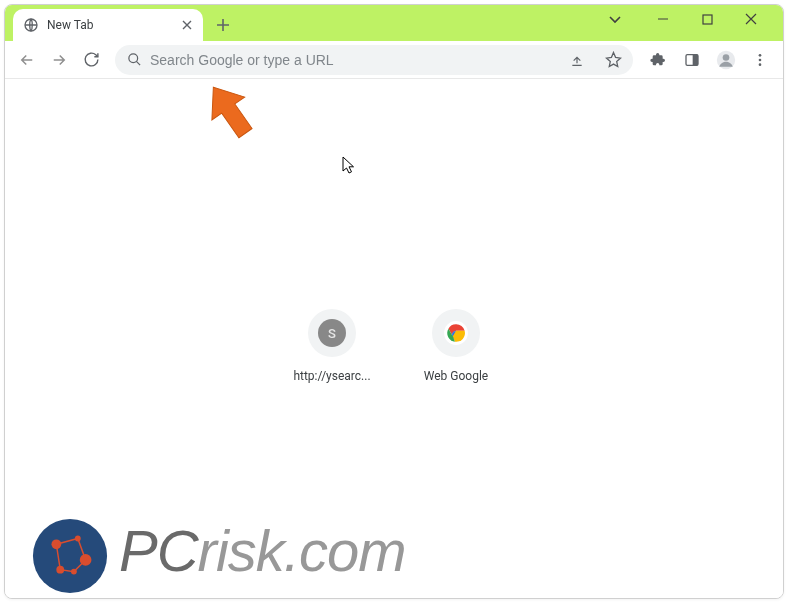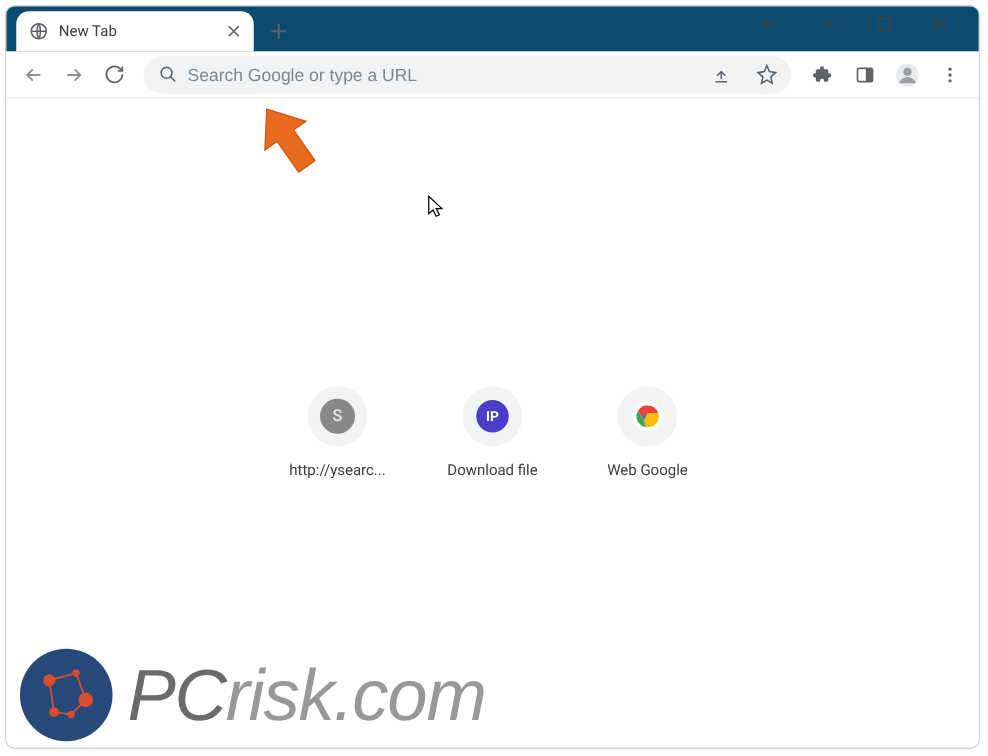--- a/index.html
+++ b/index.html
@@ -18,21 +18,21 @@
       border: 1px solid #d0d0d0;
       border-radius: 8px;
       background: #fff;
       position: relative;
       overflow: hidden;
       box-shadow: 0 1px 3px rgba(0,0,0,0.05);
     }
     
     .titlebar {
       height: 36px;
-      background: #0c4a6e;
+      background: #bef264;
       display: flex;
       align-items: center;
       position: relative;
     }
     .tabs-area {
       display: flex;
       align-items: flex-end;
       padding-left: 8px;
       flex: 1;
       height: 100%;
@@ -234,24 +234,24 @@
     .arrow-annot {
       position: absolute;
       left: 200px;
       top: 76px;
       transform: rotate(0deg);
       pointer-events: none;
     }
     
     .watermark {
       position: absolute;
-      left: 14px;
+      left: 31px;
       bottom: 10px;
       display: flex;
-      align-items: center;
+      align-items: flex-start;
       gap: 10px;
     }
     .wm-seal {
       width: 78px;
       height: 78px;
     }
     .wm-text {
       font-family: Arial, sans-serif;
       font-size: 58px;
       font-weight: 300;
@@ -386,26 +386,20 @@
           <path d="M1 1l0 14 3.5-3 2.5 5 2.5-1.2-2.5-5 4.5 0z" fill="#fff" stroke="#000" stroke-width="1"></path>
         </svg>
     </span>
 
     <div class="shortcuts">
       <div class="shortcut">
         <div class="shortcut-circle">
           <div class="sc-letter">S</div>
         </div>
         <span class="shortcut-label">http://ysearc...</span>
-      </div>
-      <div class="shortcut">
-        <div class="shortcut-circle">
-          <div class="sc-dot ip">IP</div>
-        </div>
-        <span class="shortcut-label">Download file</span>
       </div>
       <div class="shortcut">
         <div class="shortcut-circle">
           <svg class="webstore" viewBox="0 0 48 48">
               <circle cx="24" cy="24" r="22" fill="#fff"></circle>
               <path fill="#EA4335" d="M24 8A16 16 0 0 0 10 16l8 14 6-10h16A16 16 0 0 0 24 8z"></path>
               <path fill="#4285F4" d="M24 20a8 8 0 1 0 0 16 8 8 0 0 0 0-16z" opacity=".9"></path>
               <circle cx="24" cy="28" r="6" fill="#1a73e8"></circle>
               <path fill="#FBBC05" d="M40 20H24l-6 10 4 10A16 16 0 0 0 40 20z"></path>
               <path fill="#34A853" d="M10 16a16 16 0 0 0 12 24l-4-10-8-14z"></path>

